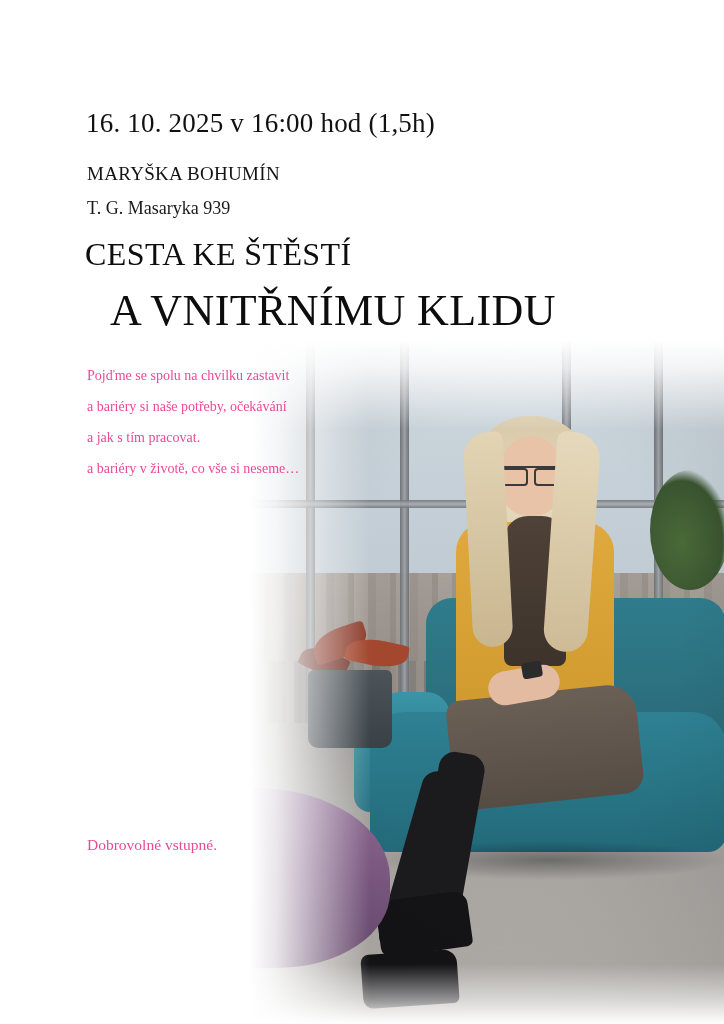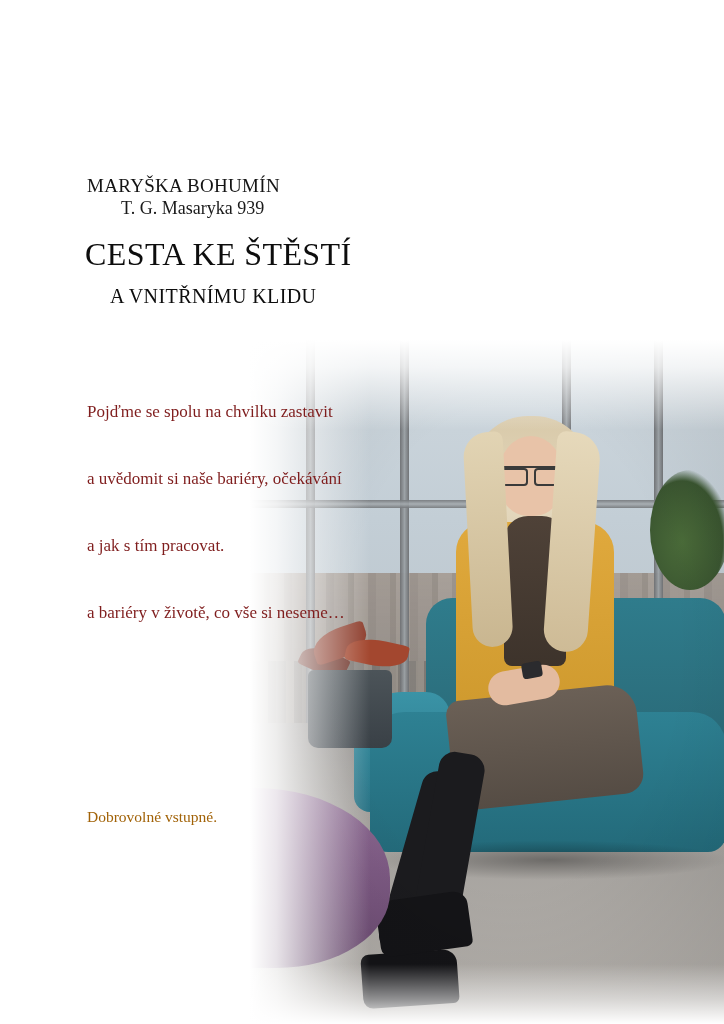--- a/index.html
+++ b/index.html
@@ -278,59 +278,56 @@
     letter-spacing: .2px;
     white-space: nowrap;
   }
   .line-venue {
     position: absolute;
     left: 87px; top: 163px;
     font-size: 19px;
     color: #141414;
     letter-spacing: .3px;
     white-space: nowrap;
-    margin-top: 12px;
   }
   .line-address {
     position: absolute;
     left: 87px; top: 198px;
     font-size: 18px;
     color: #1a1a1a;
     white-space: nowrap;
-    margin-left: 34px;
   }
 
   .title1 {
     position: absolute;
     left: 85px; top: 236px;
     font-size: 32px;
     color: #0d0d0d;
     letter-spacing: .4px;
     white-space: nowrap;
   }
   .title2 {
     position: absolute;
     left: 110px; top: 285px;
-    font-size: 20px;
+    font-size: 44px;
     color: #0d0d0d;
     letter-spacing: .4px;
     white-space: nowrap;
   }
 
   .body-block {
     position: absolute;
     left: 87px; top: 360px;
     width: 360px;
   }
   .body-block .bl {
-    font-size: 17px;
-    color: #7f1d1d;
+    font-size: 14px;
+    color: #ec4899;
     line-height: 31px;
     white-space: nowrap;
-    margin-top: 36px;
   }
 
   .person-block {
     position: absolute;
     left: 87px; top: 528px;
     width: 330px;
   }
   .person-block .pl {
     font-size: 18px;
     color: #111111;
@@ -343,23 +340,23 @@
     line-height: 31px;
     white-space: nowrap;
   }
   .contact-row a {
     color: #2b3fa0;
     text-decoration: underline;
   }
 
   .footnote {
     position: absolute;
-    left: 87px; top: 808px;
+    left: 87px; top: 836px;
     font-size: 15.5px;
-    color: #a16207;
+    color: #ec4899;
     white-space: nowrap;
   }
 </style>
 </head>
 <body>
 
 <div class="poster">
 
   <div class="photo">
     <div class="sky"></div>
@@ -402,29 +399,30 @@
     <div class="ottoman"></div>
 
     <div class="vignette"></div>
     <div class="fade-left"></div>
     <div class="fade-top"></div>
     <div class="fade-bottom"></div>
   </div>
 
   <div class="text-layer">
 
+    <div class="line-date">16. 10. 2025 v 16:00 hod (1,5h)</div>
     <div class="line-venue">MARYŠKA BOHUMÍN</div>
     <div class="line-address">T. G. Masaryka 939</div>
 
     <div class="title1">CESTA KE ŠTĚSTÍ</div>
     <div class="title2">A VNITŘNÍMU KLIDU</div>
 
     <div class="body-block">
       <div class="bl">Pojďme se spolu na chvilku zastavit</div>
-      <div class="bl">a uvědomit si naše bariéry, očekávání</div>
+      <div class="bl">a bariéry si naše potřeby, očekávání</div>
       <div class="bl">a jak s tím pracovat.</div>
       <div class="bl">a bariéry v životě, co vše si neseme…</div>
     </div>
 
     <div class="person-block">
     </div>
 
     <div class="footnote">Dobrovolné vstupné.</div>
   </div>
 </div>

